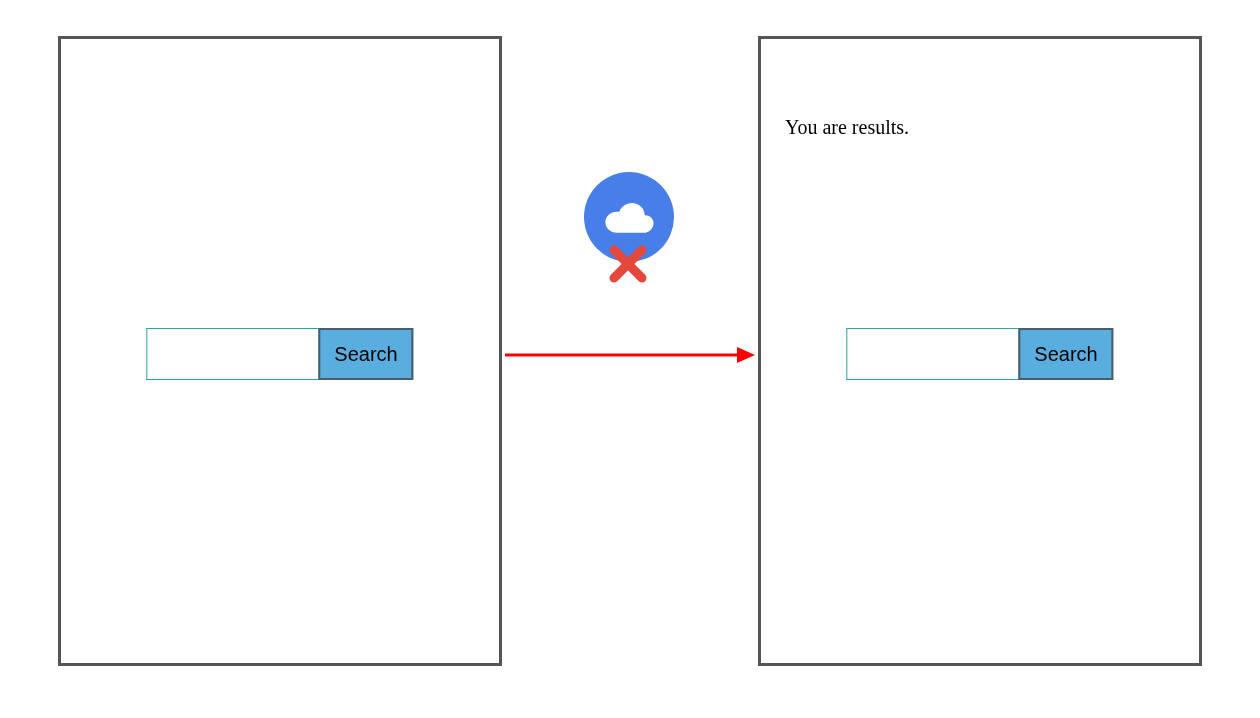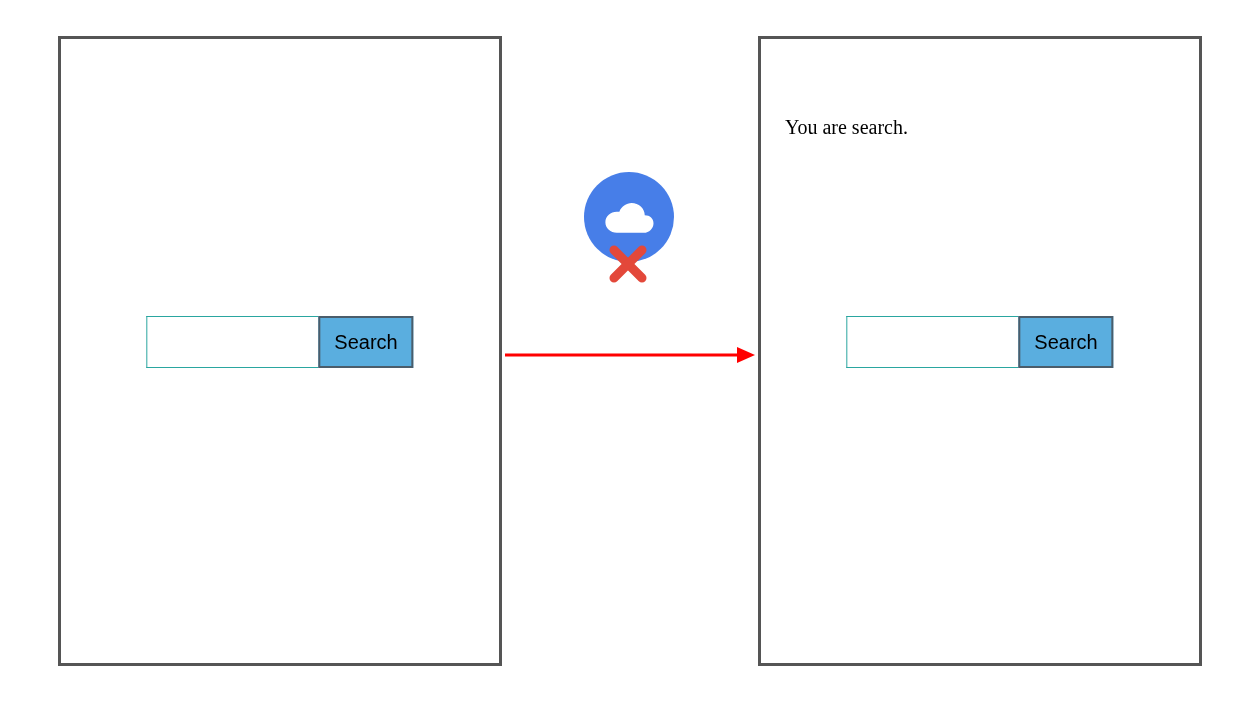--- a/index.html
+++ b/index.html
@@ -14,21 +14,21 @@
     }
     .panel-left { left: 58px; top: 36px; }
     .panel-right { left: 758px; top: 36px; }
 
     .search-wrap {
       position: absolute;
       left: 50%;
       transform: translateX(-50%);
       top: 289px;
       display: flex;
-      align-items: flex-end;
+      align-items: flex-start;
       height: 40px;
     }
     .search-input {
       width: 172px;
       height: 52px;
       border: 1px solid #2aa6a0;
       border-right: none;
       background: #fff;
       font-size: 18px;
       padding: 0 8px;
@@ -93,21 +93,21 @@
 
   <div class="panel panel-left">
     <div class="search-wrap">
       <input class="search-input" type="text" placeholder="" style="">
       <button class="search-btn">Search</button>
     </div>
   </div>
 
   <div class="panel panel-right">
     <div class="offline-msg">
-      <p>You are search.</p>
+      <p>You are results.</p>
     </div>
     <div class="search-wrap">
       <input class="search-input" type="text" placeholder="" style="">
       <button class="search-btn">Search</button>
     </div>
   </div>
 
   <svg class="arrow" viewBox="0 0 250 30">
     <line x1="0" y1="15" x2="236" y2="15" stroke="#ff0000" stroke-width="3"></line>
     <polygon points="250,15 232,7 232,23" fill="#ff0000"></polygon>

